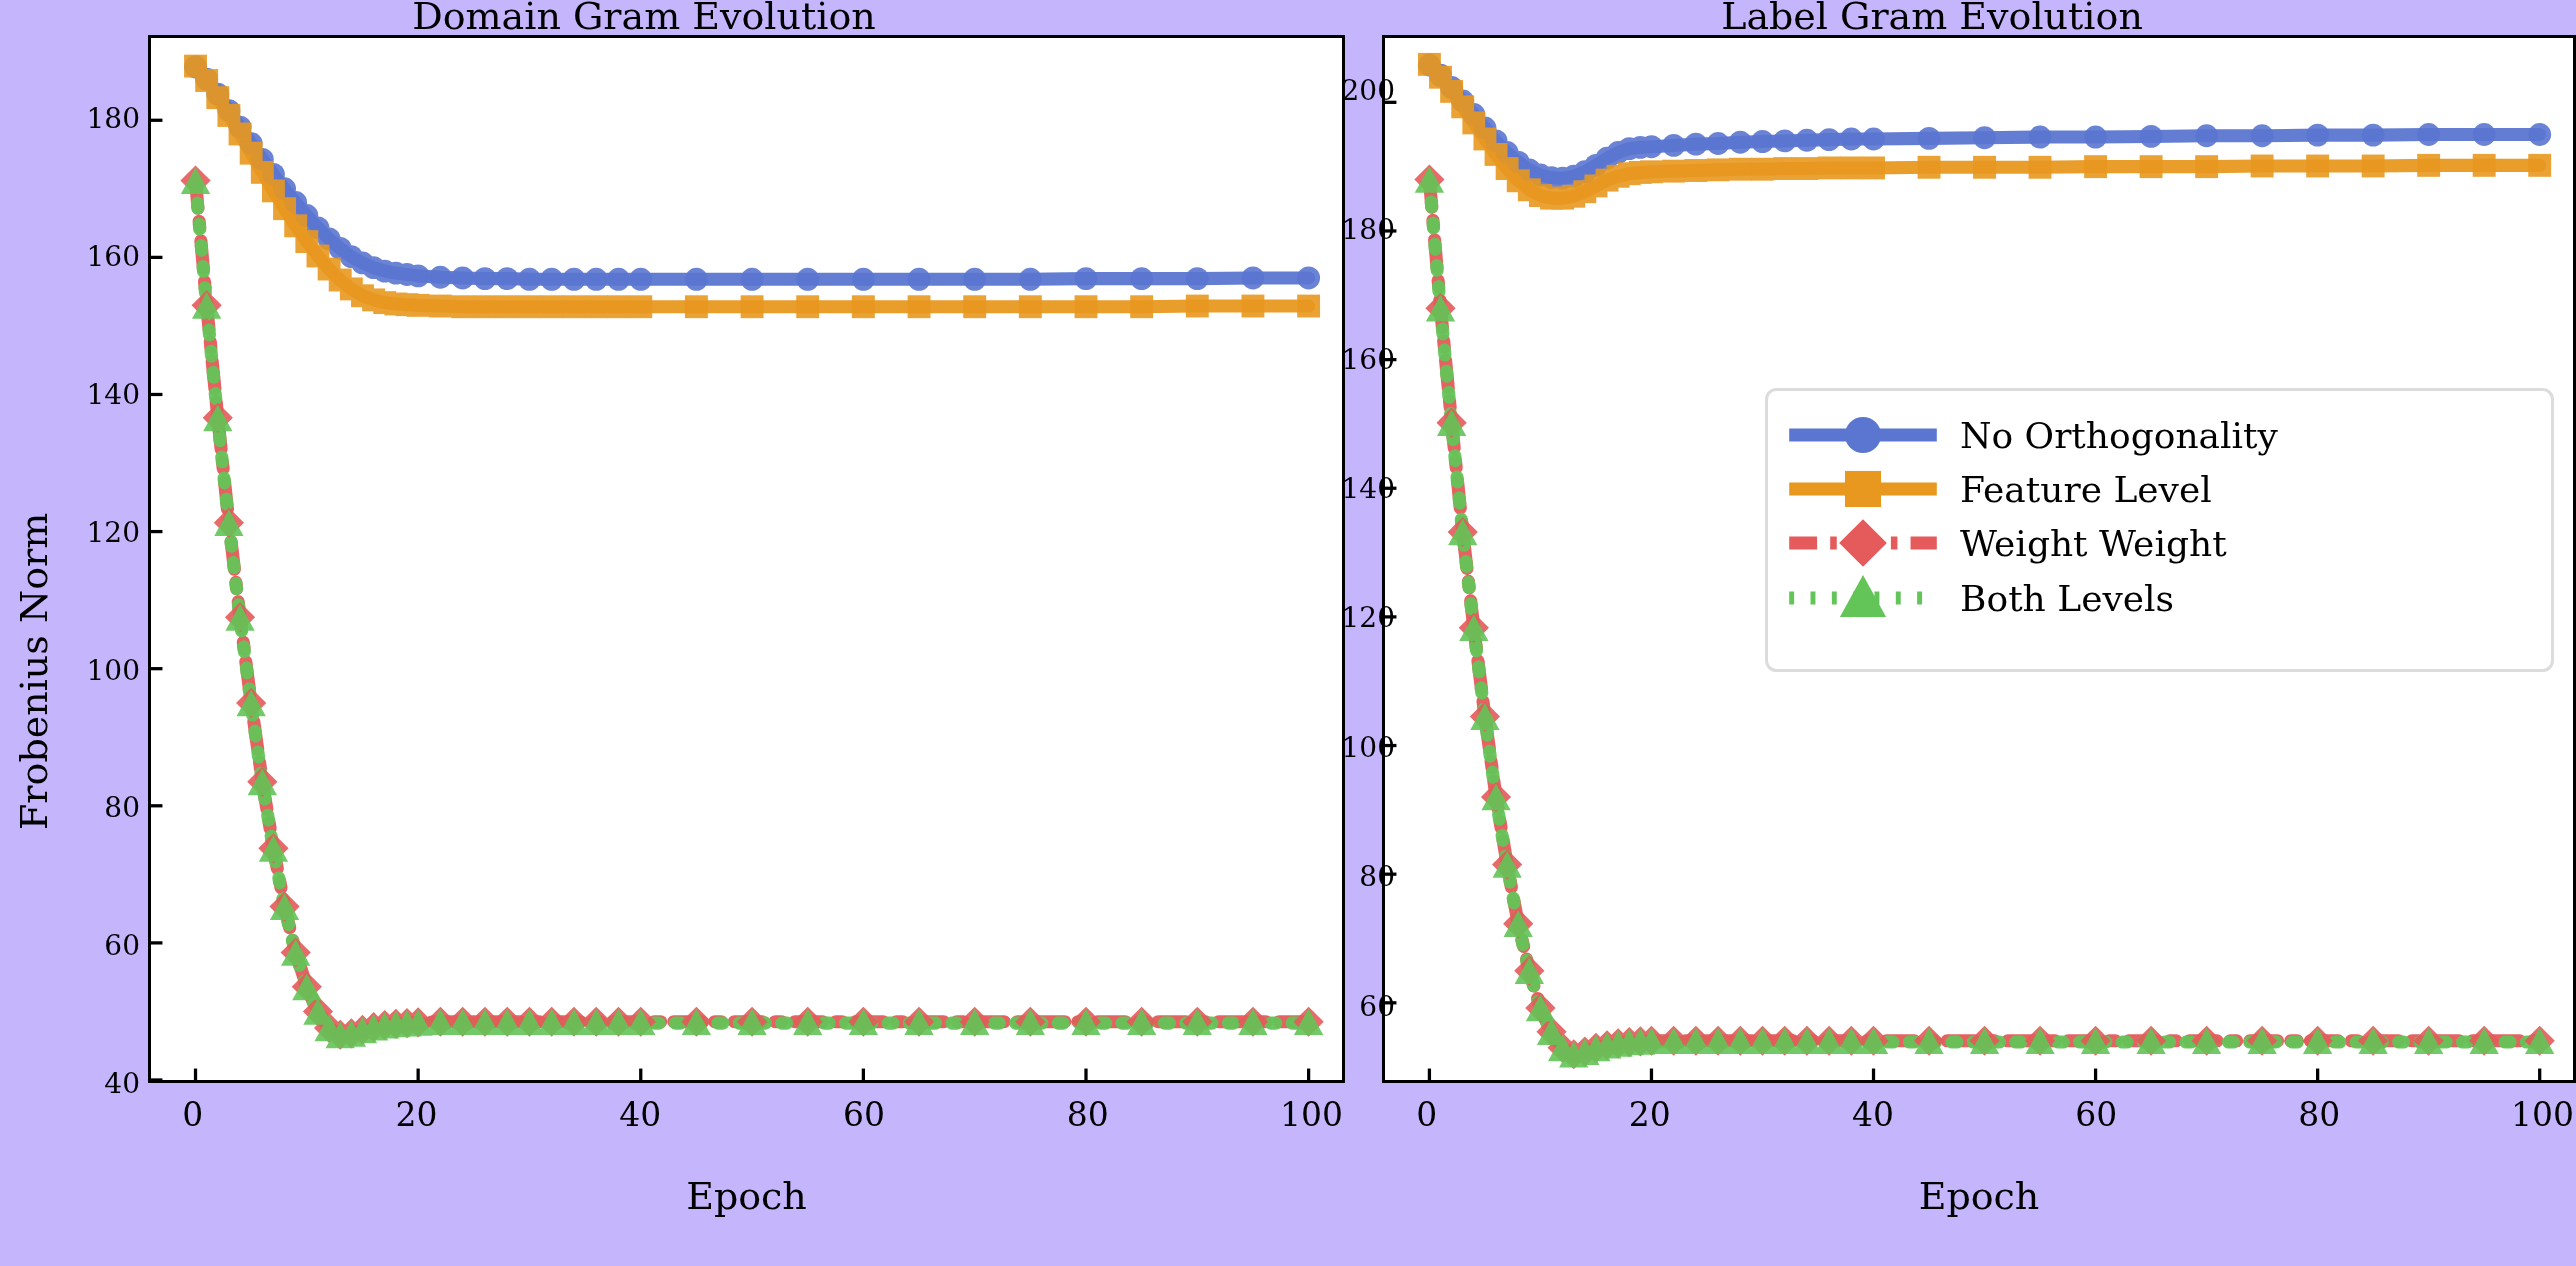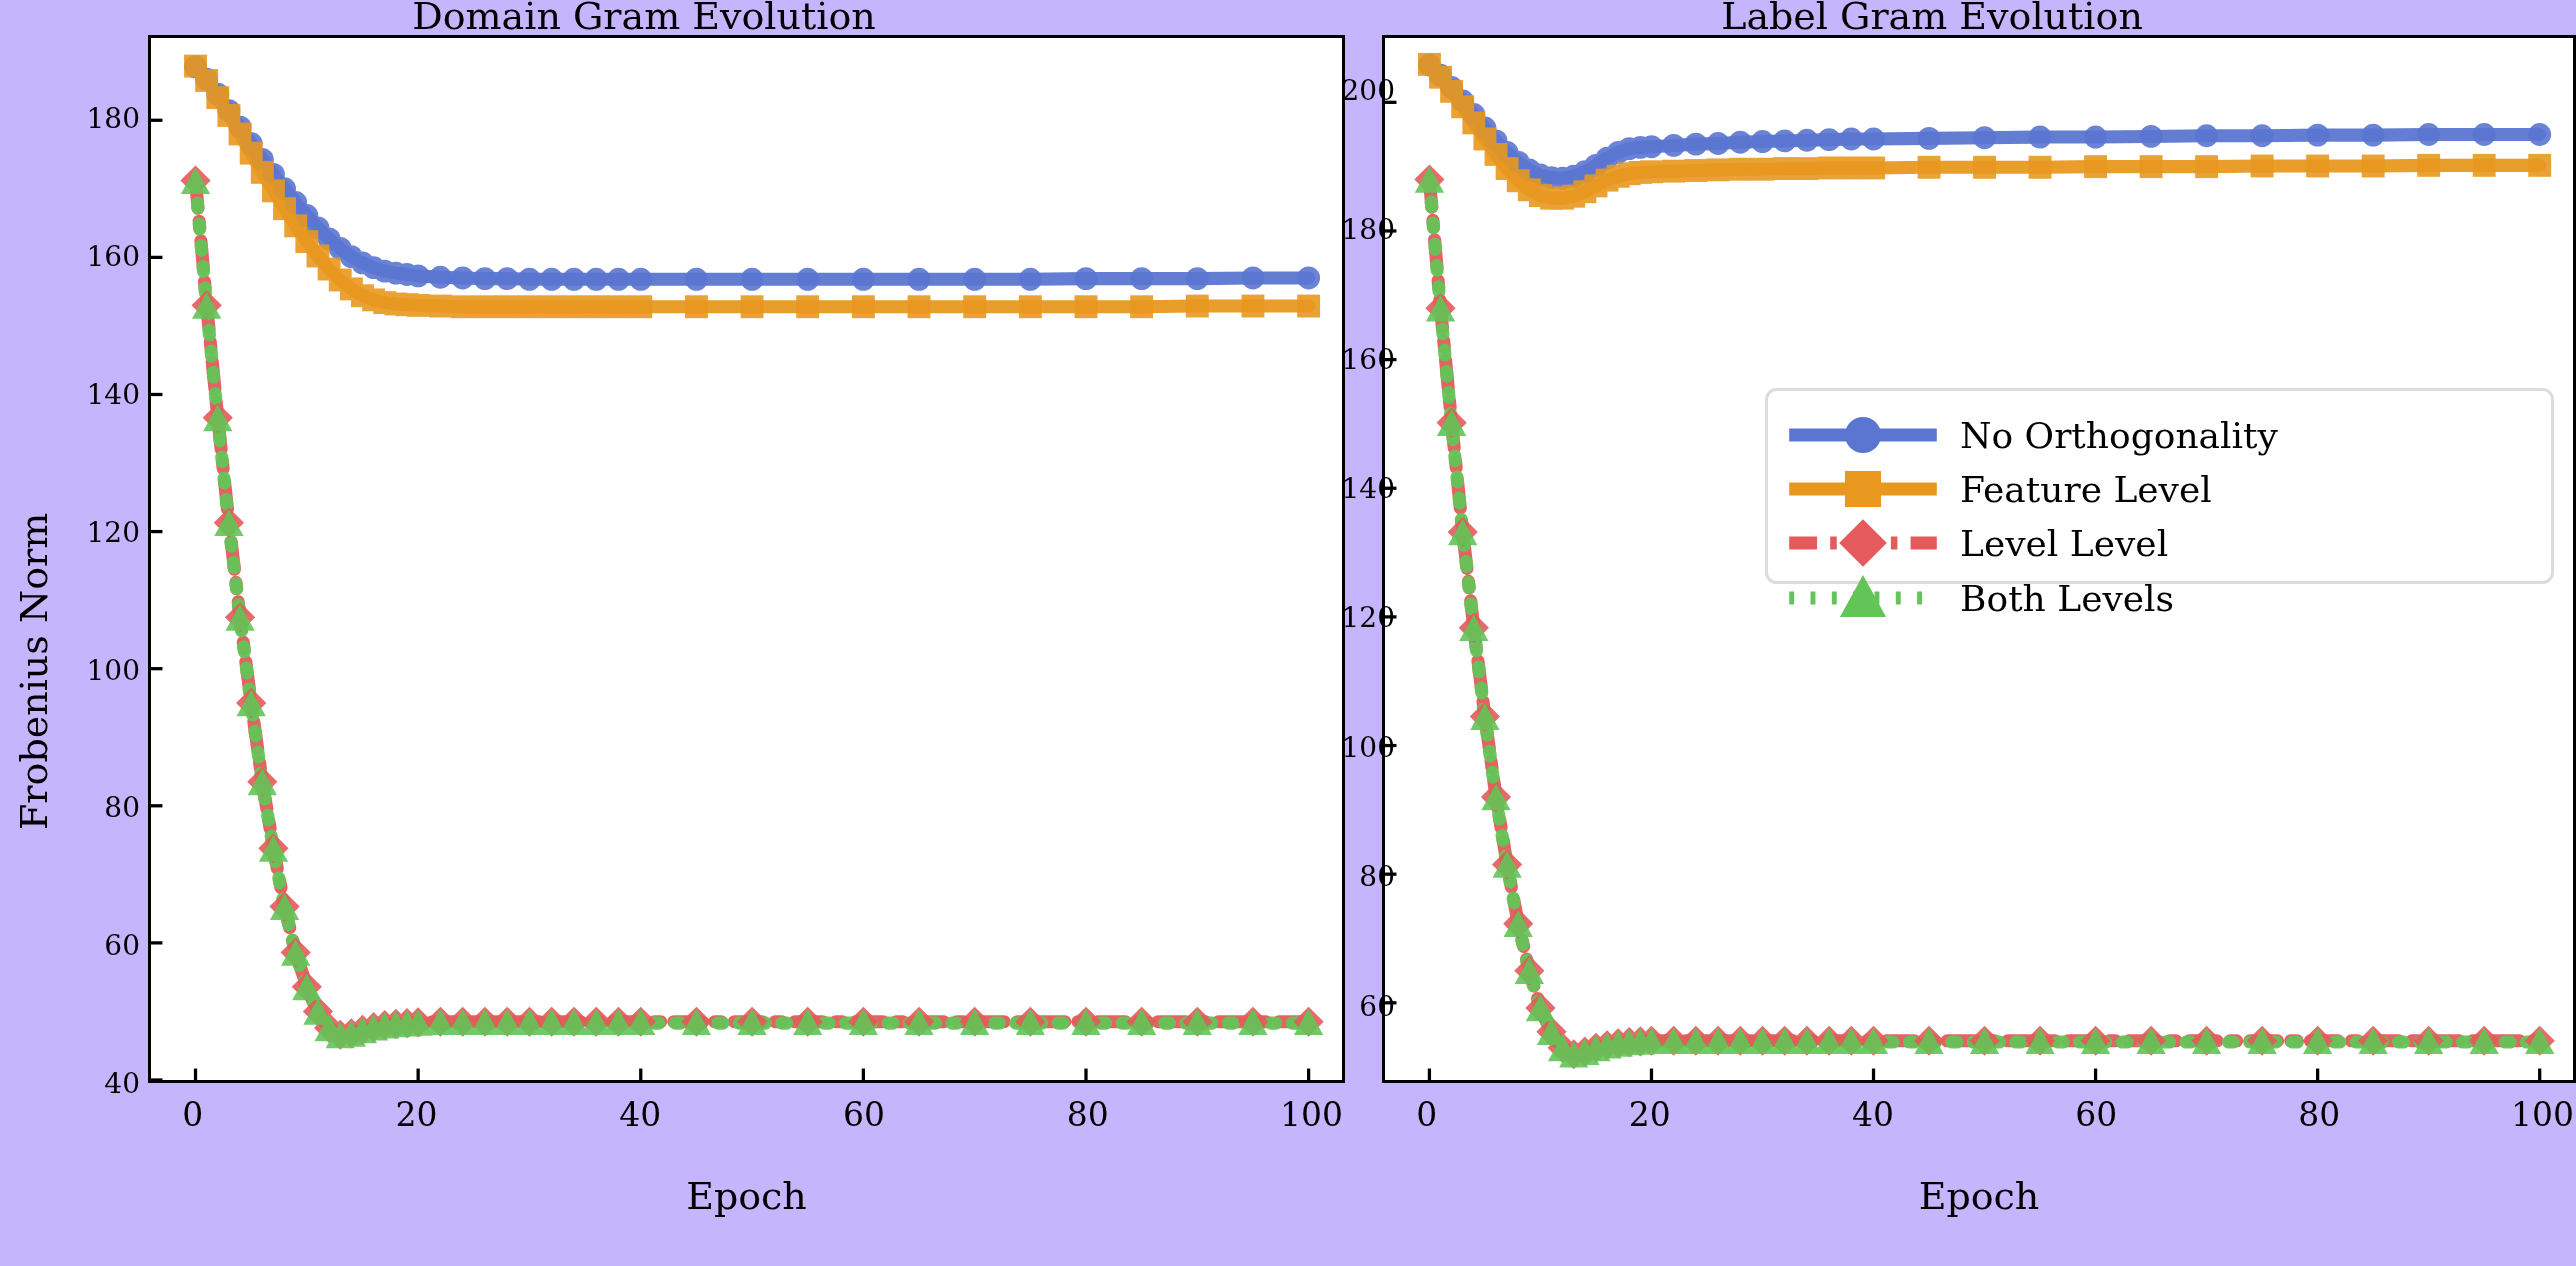--- a/index.html
+++ b/index.html
@@ -26,21 +26,21 @@
   .xtick-row{position:absolute;height:49px;}
   #xtrow-left{left:148px;top:1098px;width:1197px;}
   #xtrow-right{left:1382px;top:1098px;width:1194px;}
   .axis-xlabel{position:absolute;text-align:center;font-size:38px;line-height:38px;
                top:1177px;}
   #xlab-left{left:148px;width:1197px;}
   #xlab-right{left:1382px;width:1194px;}
   .axis-ylabel{position:absolute;font-size:38px;line-height:38px;white-space:nowrap;
                transform-origin:left top;transform:rotate(-90deg);
                left:15px;top:830px;}
-  .legend-box{position:absolute;left:1765px;top:388px;width:789px;height:196px;
+  .legend-box{position:absolute;left:1765px;top:388px;width:789px;height:284px;
               background:#ffffff;border:3.3px solid #dcdcdc;border-radius:11.5px;
               box-sizing:border-box;padding:0;}
   .legend-row{position:absolute;left:13px;height:58px;display:flex;align-items:center;}
   .legend-sample{width:164px;height:58px;flex:0 0 164px;}
   .legend-text{font-size:36px;line-height:41px;margin-left:15px;white-space:nowrap;}
 </style>
 </head>
 <body>
 
 <div class="figure">
@@ -509,21 +509,21 @@
           <line x1="10" y1="35" x2="190" y2="35" stroke="#E8981F" stroke-width="16" stroke-linecap="butt"></line>
           <rect x="78" y="13" width="44" height="44" fill="#E8981F" stroke="none"></rect>
         </svg>
         <span class="legend-text">Feature Level</span>
       </div>
       <div class="legend-row" style="top: 123px;">
         <svg class="legend-sample" viewBox="0 0 200 70">
           <line x1="10" y1="35" x2="190" y2="35" stroke="#E55A5A" stroke-width="16" stroke-linecap="butt" stroke-dasharray="34 16 8 16"></line>
           <polygon points="100,5.959999999999997 129.04,35 100,64.04 70.96,35" fill="#E55A5A" stroke="none"></polygon>
         </svg>
-        <span class="legend-text">Level Level</span>
+        <span class="legend-text">Weight Weight</span>
       </div>
       <div class="legend-row" style="top: 178px;">
         <svg class="legend-sample" viewBox="0 0 200 70">
           <line x1="10" y1="35" x2="190" y2="35" stroke="#63C457" stroke-width="16" stroke-linecap="butt" stroke-dasharray="6 20"></line>
           <polygon points="100,6.84 128.16,58.0912 71.84,58.0912" fill="#63C457" stroke="none"></polygon>
         </svg>
         <span class="legend-text">Both Levels</span>
       </div>
     </div>
 

